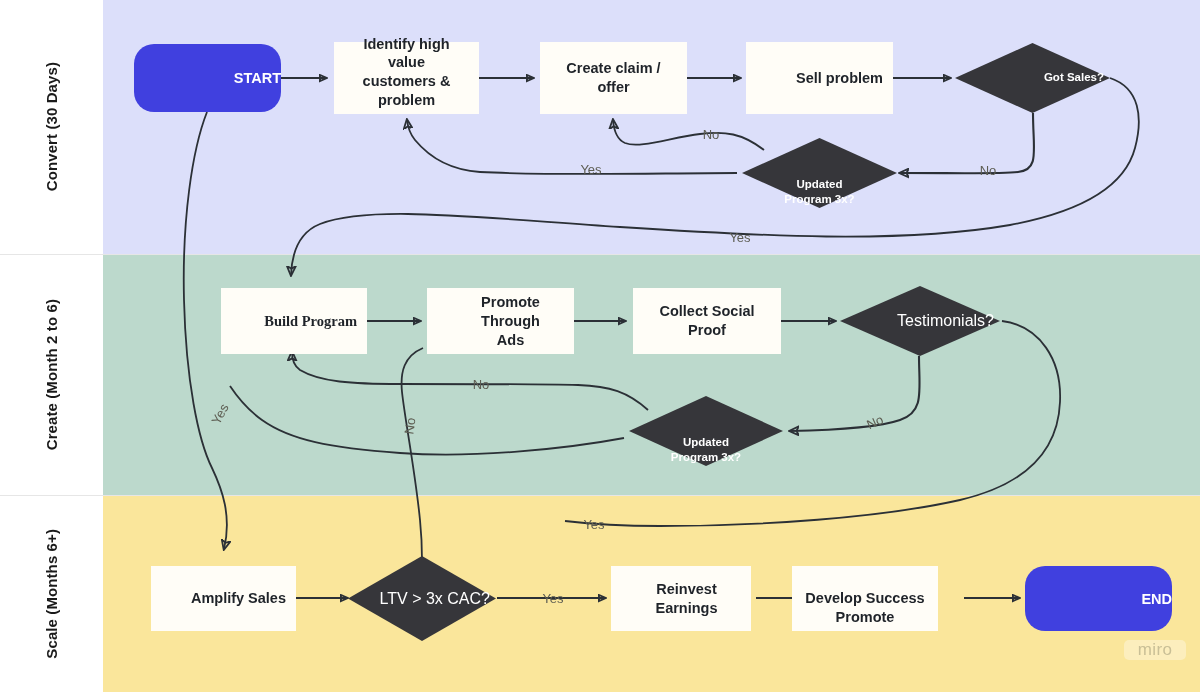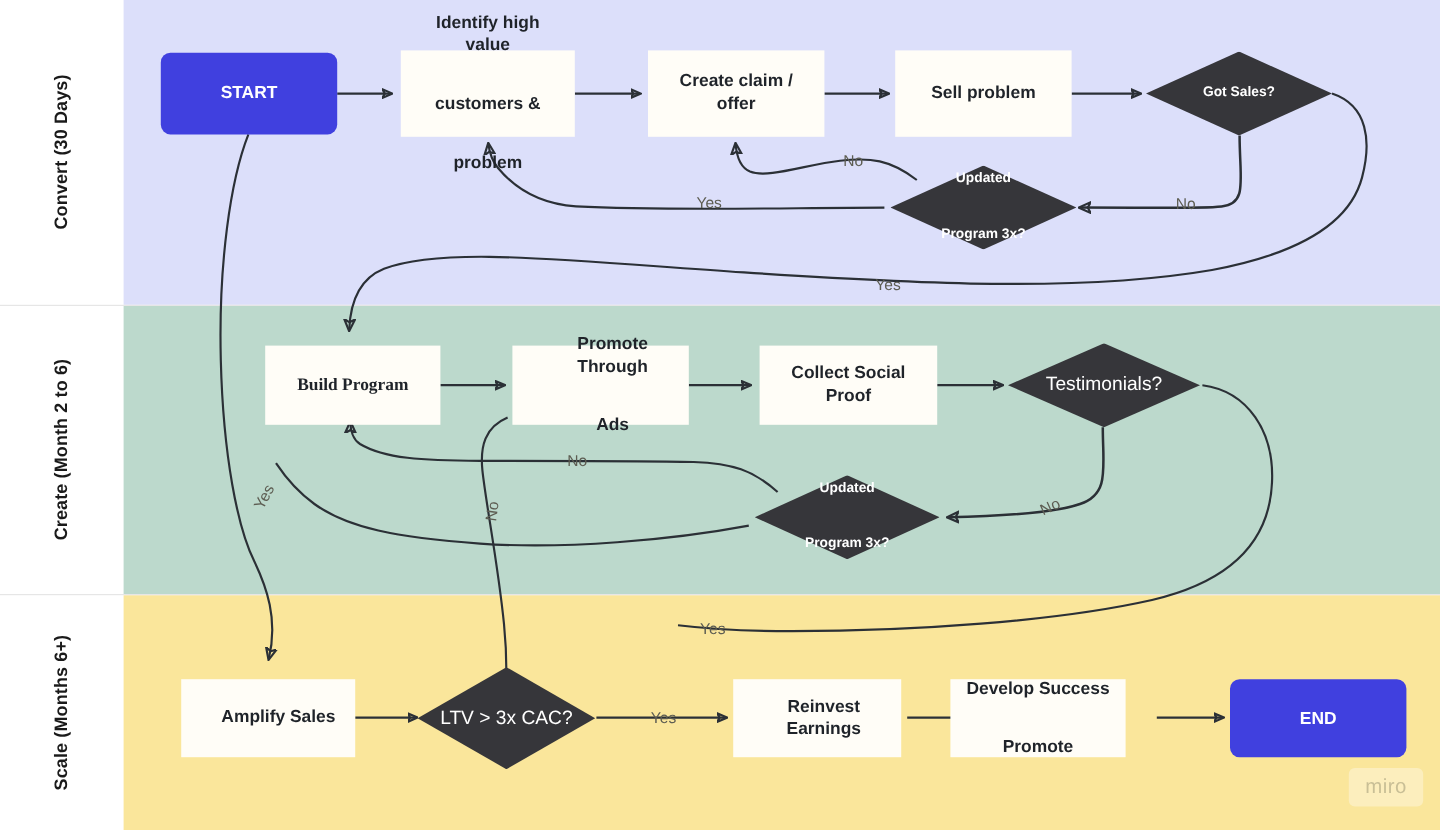--- a/index.html
+++ b/index.html
@@ -74,38 +74,37 @@
     white-space:nowrap;
     transform:translate(-50%,-50%);
   }
 
   
   .node{
     position:absolute;
     box-sizing:border-box;
     display:flex;
     align-items:center;
-    justify-content:center;
+    justify-content:flex-end;
     text-align:center;
-    gap:30px;
   }
   .box{
     background:#fffdf7;
     color:#1f2329;
     font-weight:bold;
     font-size:14.5px;
     line-height:1.3;
     padding:4px 10px;
   }
   .terminator{
     background:#4040df;
     color:#ffffff;
     font-weight:bold;
     font-size:14.5px;
-    border-radius:8px;
+    border-radius:20px;
   }
   .decision{
     color:#ffffff;
     font-weight:bold;
     font-size:11.5px;
     line-height:1.35;
   }
   .decision .dia{
     position:absolute;
     left:0; top:0; right:0; bottom:0;
@@ -118,25 +117,25 @@
     padding:0 6px;
   }
   .decision.light{ font-weight:normal; font-size:16px; }
 
   
   #watermark{
     position:absolute;
     left:1124px;
     top:640px;
     width:62px;
-    height:32px;
+    height:20px;
     background:rgba(255,255,255,.34);
     border-radius:5px;
     display:flex;
-    align-items:center;
+    align-items:flex-start;
     justify-content:center;
     color:#c9bf96;
     font-size:17px;
     letter-spacing:.4px;
   }
 </style>
 </head>
 <body>
 
 <div id="board">

